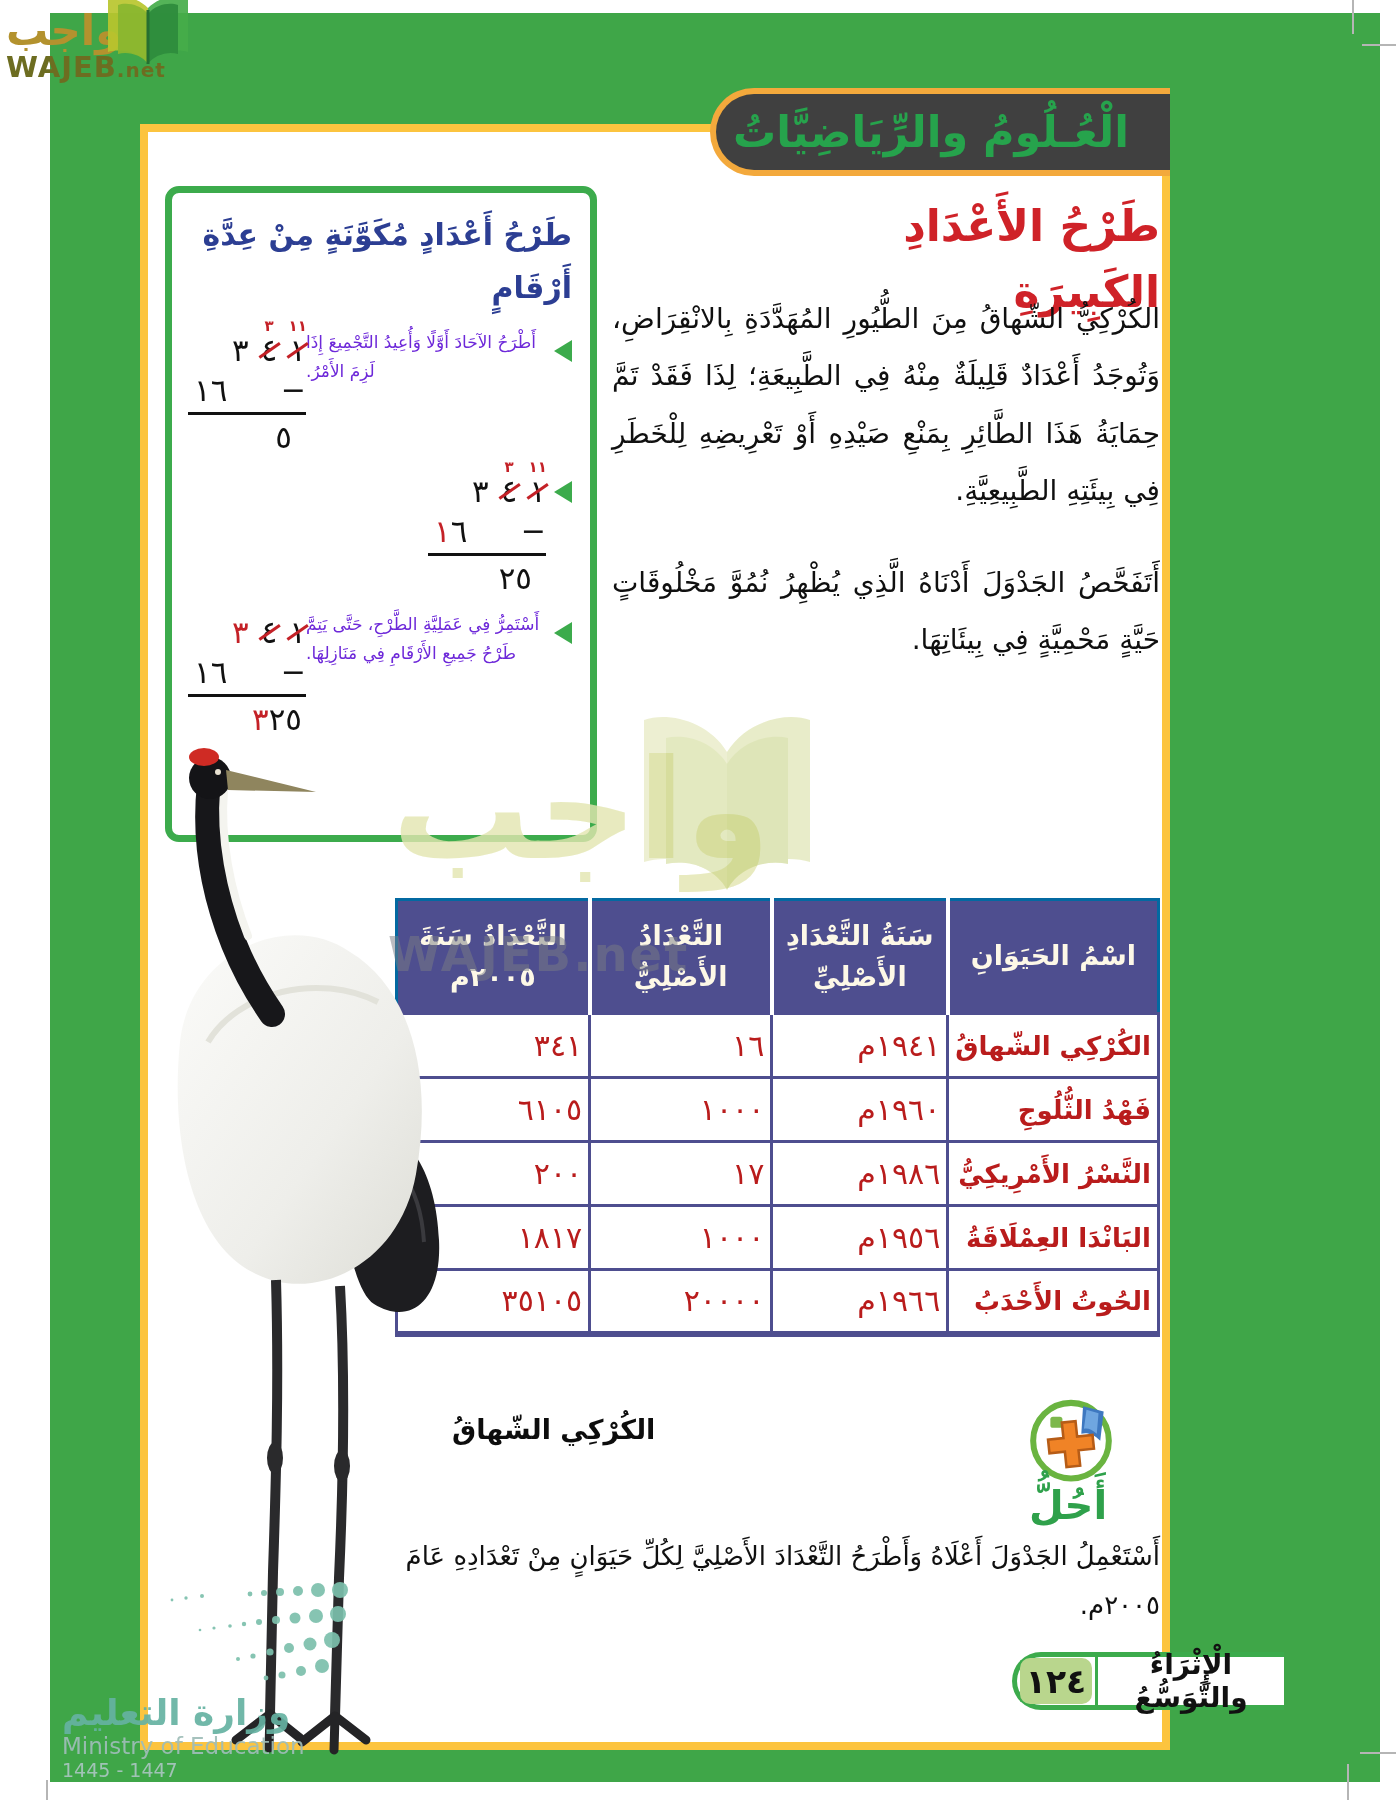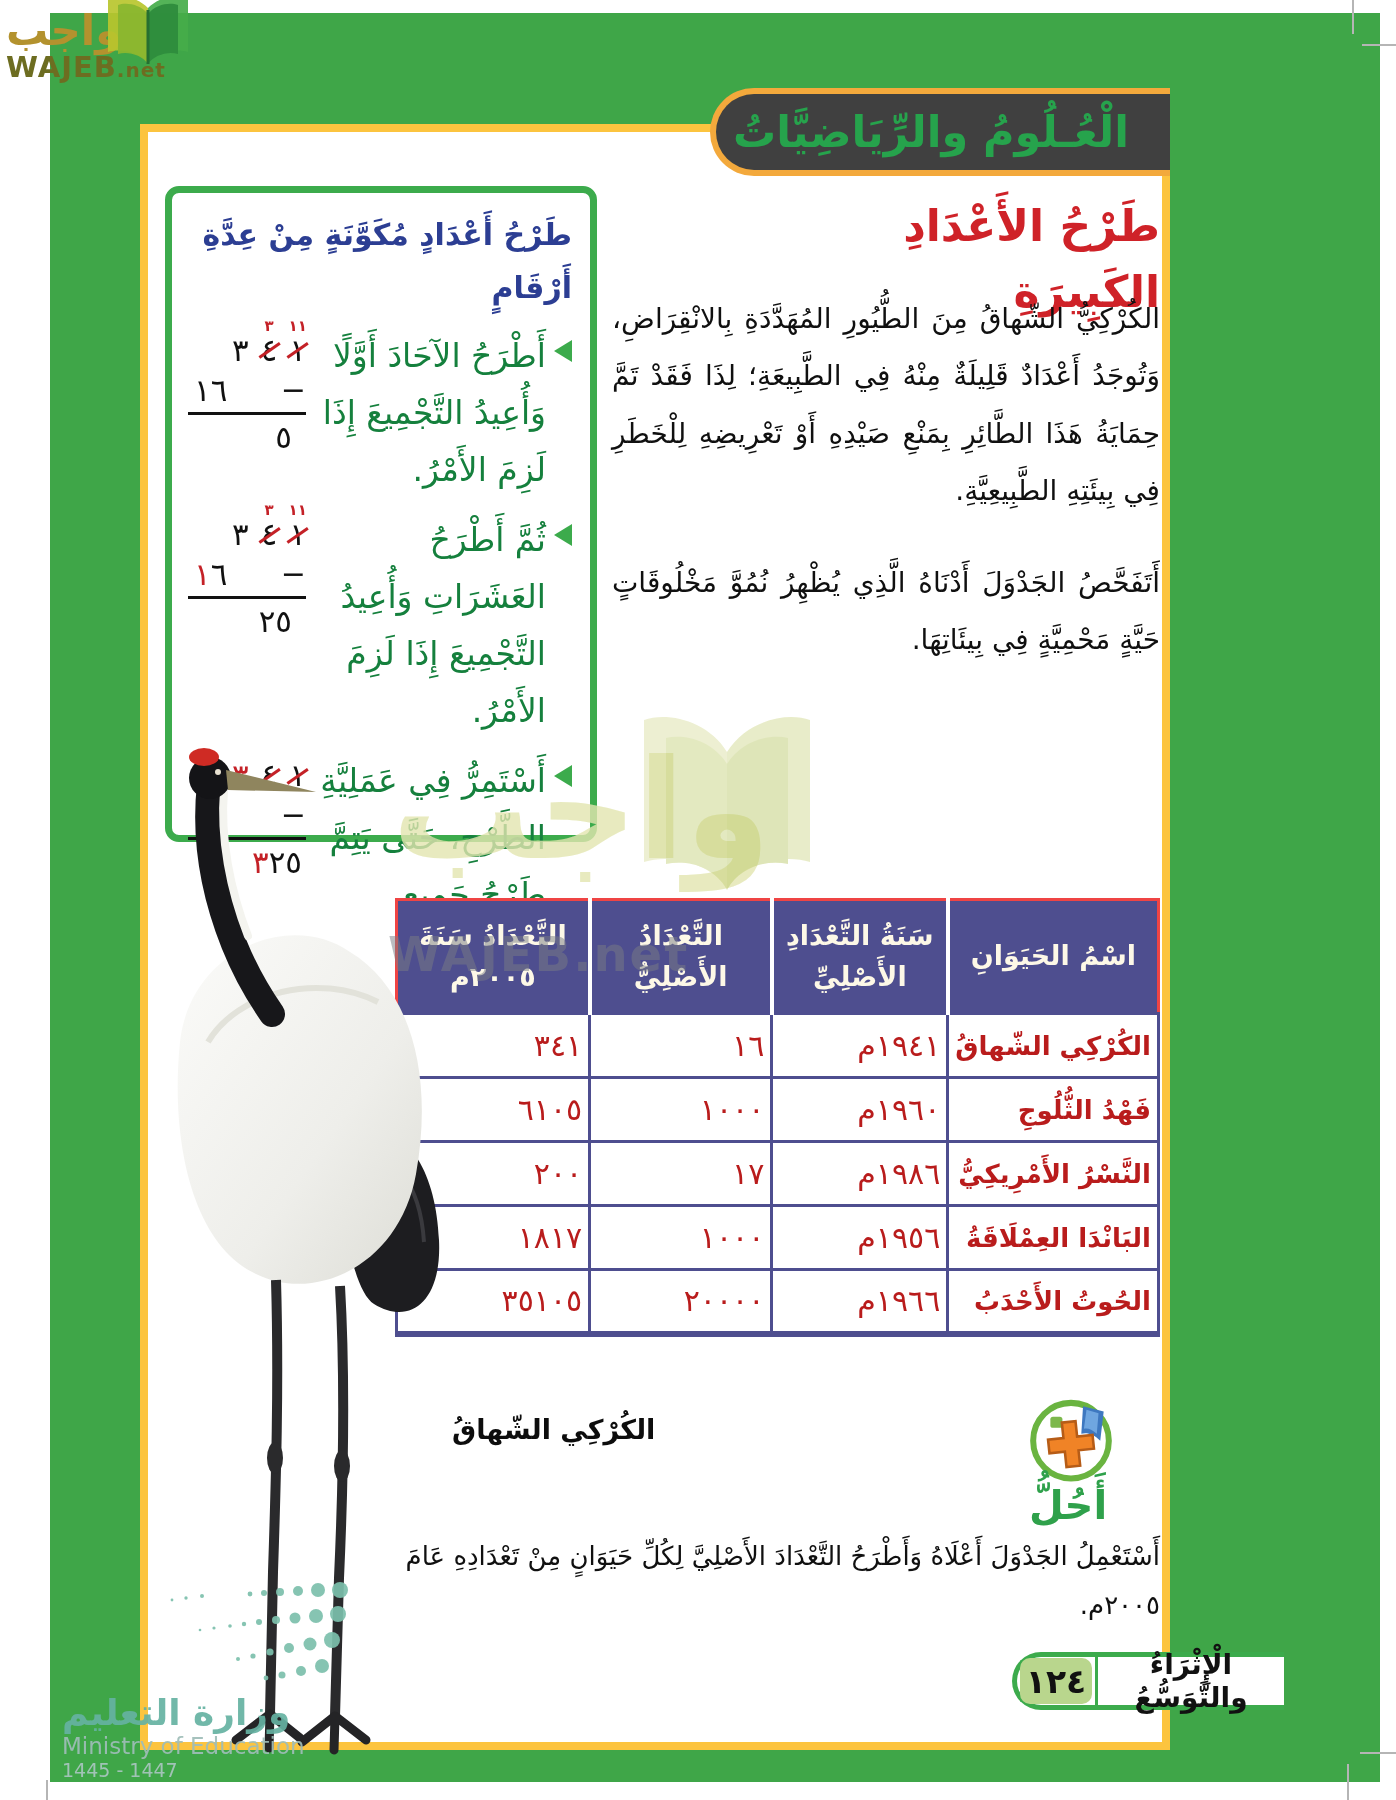--- a/index.html
+++ b/index.html
@@ -26,21 +26,21 @@
   .banner-title{color:#26a34c;font-size:43px;font-weight:700;padding-right:24px;}
 
   
   .heading{position:absolute;left:762px;top:193px;width:398px;text-align:right;color:#cf2228;font-size:44px;font-weight:700;z-index:3;line-height:1.5;}
 
   
   .lesson-box{position:absolute;left:165px;top:186px;width:432px;height:656px;border:7px solid #3cab4c;border-radius:14px;background:#fff;z-index:3;padding:16px 18px 8px 16px;}
   .lb-title{color:#2c3e93;font-size:30px;font-weight:700;text-align:right;line-height:1.75;margin-bottom:10px;}
   .step{display:flex;align-items:flex-start;margin-top:14px;}
   .tri-bullet{width:0;height:0;border-top:11px solid transparent;border-bottom:11px solid transparent;border-left:none;border-right:18px solid #3cab4c;margin-top:12px;margin-left:8px;flex-shrink:0;}
-  .step-text{flex:1;font-size:33px;line-height:1.72;text-align:right;color:#15803d;}
+  .step-text{flex:1;font-size:17px;line-height:1.72;text-align:left;color:#6d28d9;}
   .ex{width:118px;flex-shrink:0;margin-top:4px;direction:ltr;font-size:31px;color:#111;}
   .ex-line1{display:flex;justify-content:flex-end;gap:12px;padding-bottom:2px;}
   .ex-line2{display:flex;justify-content:space-between;align-items:center;border-bottom:3px solid #111;padding:2px 0 4px 6px;}
   .ex-res{text-align:right;padding-right:14px;padding-top:4px;}
   .digit{position:relative;display:inline-block;}
   .red{color:#c42127;}
   .sup{position:absolute;top:-15px;left:50%;transform:translateX(-50%);font-size:15px;font-weight:700;color:#c42127;white-space:nowrap;}
   .struck::after{content:"";position:absolute;left:-4px;top:48%;width:calc(100% + 8px);height:2.5px;background:#c42127;transform:rotate(-35deg);}
   .minus{font-size:30px;line-height:20px;}
 
@@ -52,21 +52,21 @@
   .wm-ar{position:absolute;left:392px;top:742px;font-size:138px;font-weight:700;color:#e3e6b0;opacity:.8;z-index:5;direction:rtl;line-height:1;}
   .wm-book{position:absolute;left:632px;top:712px;z-index:5;opacity:.45;}
   .wm-net{position:absolute;left:388px;top:926px;font-size:48px;font-weight:800;color:#7a7d85;opacity:.5;z-index:5;direction:ltr;letter-spacing:2px;}
 
   
   .animals{position:absolute;left:395px;top:898px;width:765px;z-index:3;border-collapse:collapse;direction:rtl;}
   .animals th{background:#4e4e8f;color:#fdf8e7;font-size:27px;font-weight:700;height:114px;border-left:4px solid #fff;padding:4px 6px;line-height:1.5;}
   .animals th:last-child{border-left:none;}
   .animals td{background:#fff;border:3px solid #4e4e8f;height:64px;text-align:right;font-size:30px;color:#b91c1c;padding:2px 6px;}
   .animals td.name{font-size:26px;font-weight:700;white-space:nowrap;}
-  .animals{border:3px solid #ef4444;}
+  .animals{border:3px solid #0369a1;}
   .animals tr:last-child td{border-bottom:6px solid #4e4e8f;}
   .col-name{width:21%;}.col-year{width:25%;}.col-orig{width:26%;}.col-2005{width:28%;}
 
   
   .bird{position:absolute;left:148px;top:742px;z-index:4;}
   .bird-caption{position:absolute;left:452px;top:1414px;font-size:27px;font-weight:700;color:#0d0d0d;z-index:4;}
 
   
   .solve{position:absolute;left:980px;top:1396px;width:182px;display:flex;flex-direction:column;align-items:center;z-index:4;direction:rtl;}
   .solve-icon{width:86px;height:86px;flex-shrink:0;}
@@ -131,21 +131,20 @@
         <div class="ex-line2">
           <span>١٦</span>
           <span class="minus">−</span>
         </div>
         <div class="ex-res">٥</div>
       </div>
     </div>
 
     <div class="step">
       <div class="tri-bullet"></div>
-      <div class="step-text">ثُمَّ أَطْرَحُ العَشَرَاتِ وَأُعِيدُ التَّجْمِيعَ إِذَا لَزِمَ الأَمْرُ.</div>
       <div class="ex">
         <div class="ex-line1">
           <span class="digit">٣</span>
           <span class="digit struck"><span class="sup">٣</span><span>٤</span></span>
           <span class="digit struck"><span class="sup">١١</span><span>١</span></span>
         </div>
         <div class="ex-line2">
           <span><span class="red">١</span><span>٦</span></span>
           <span class="minus">−</span>
         </div>

